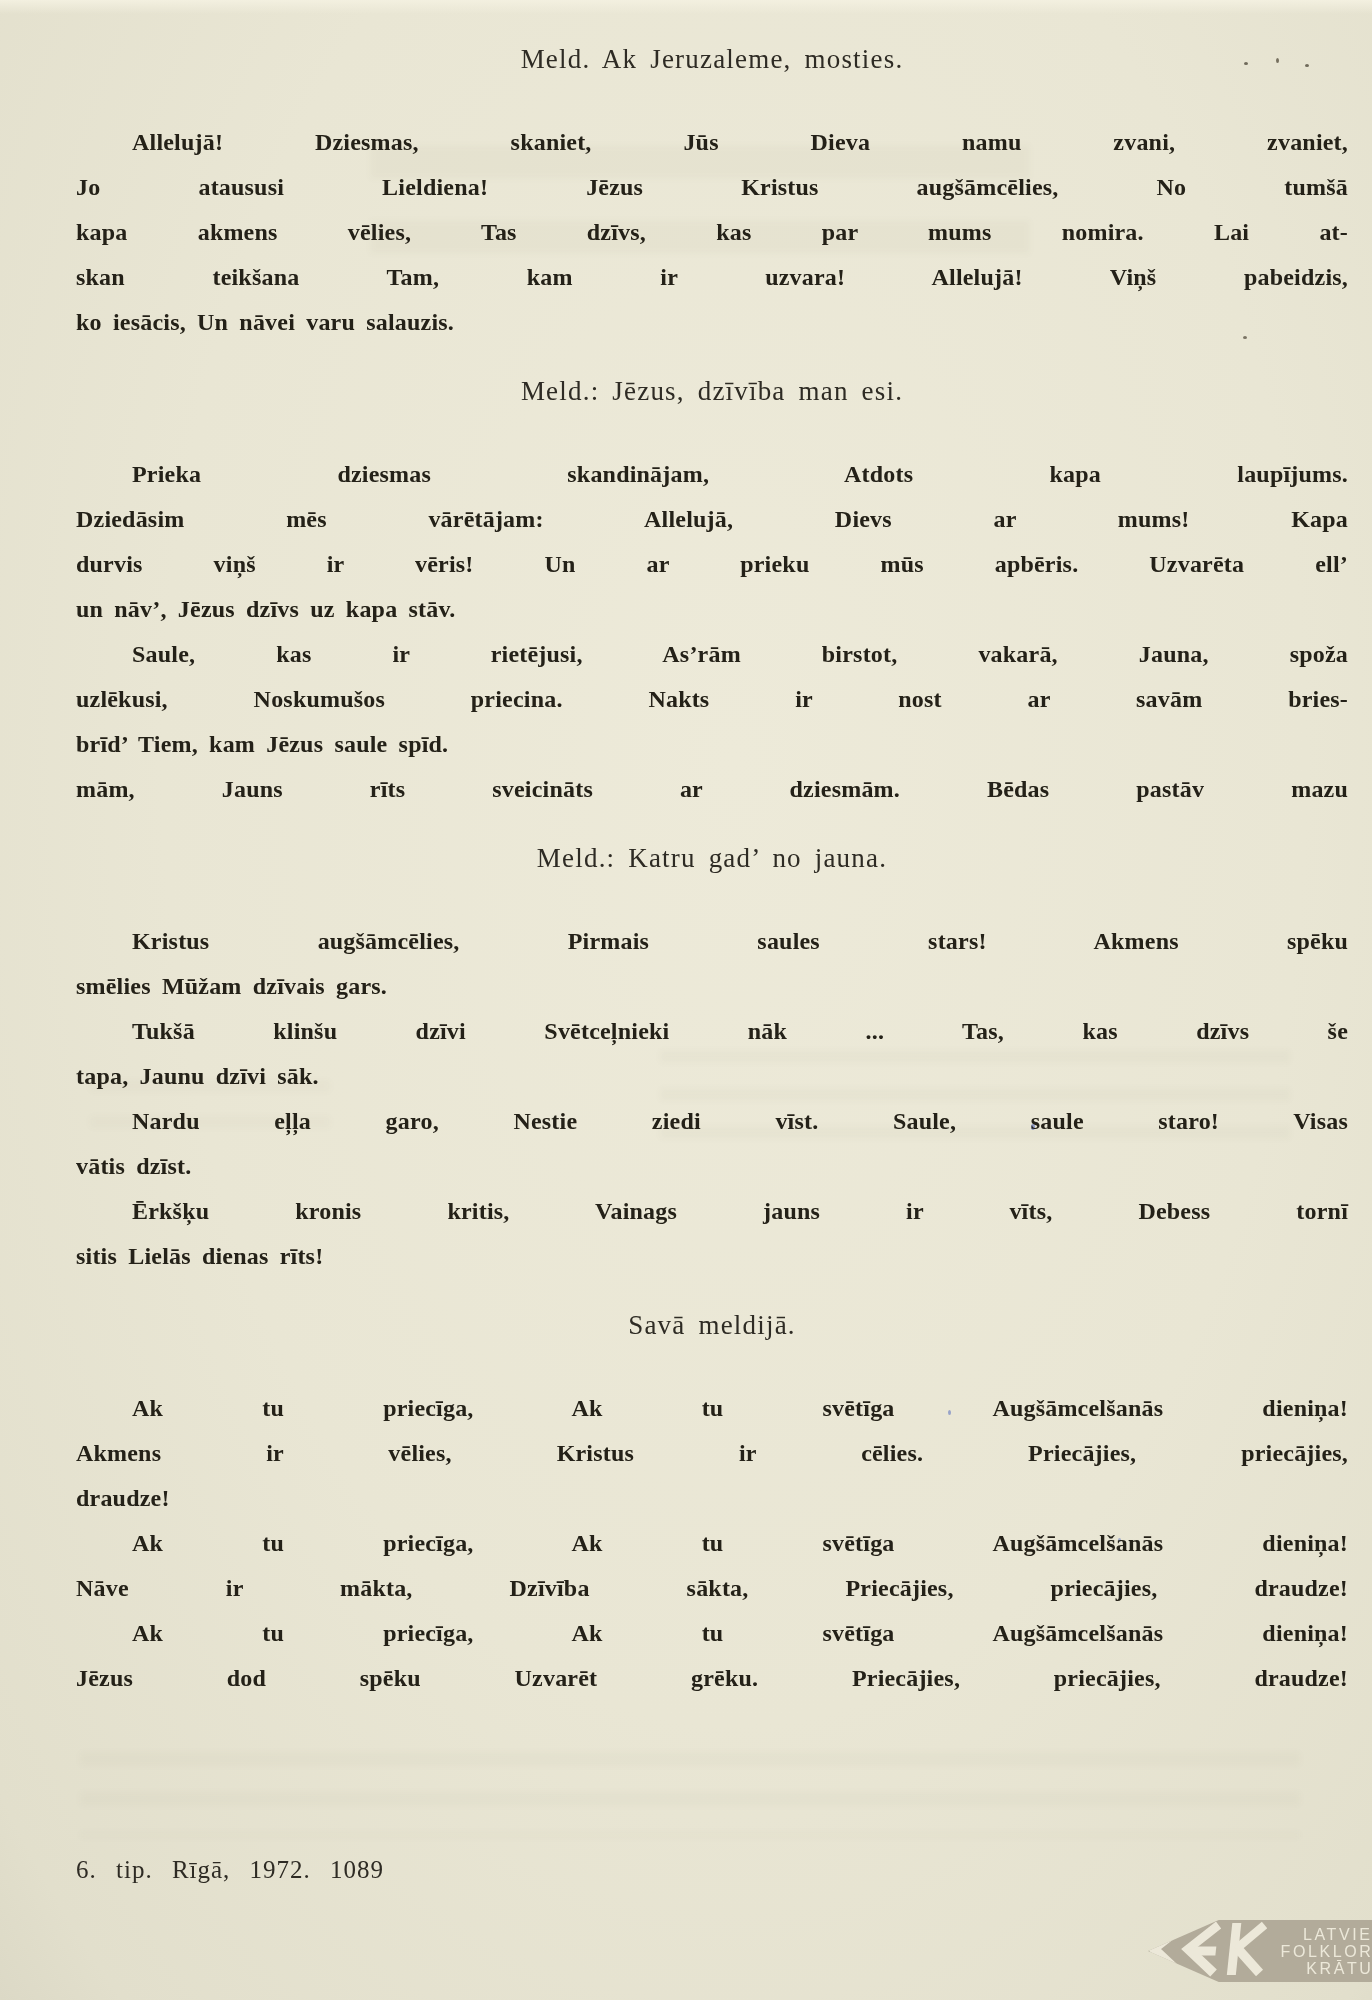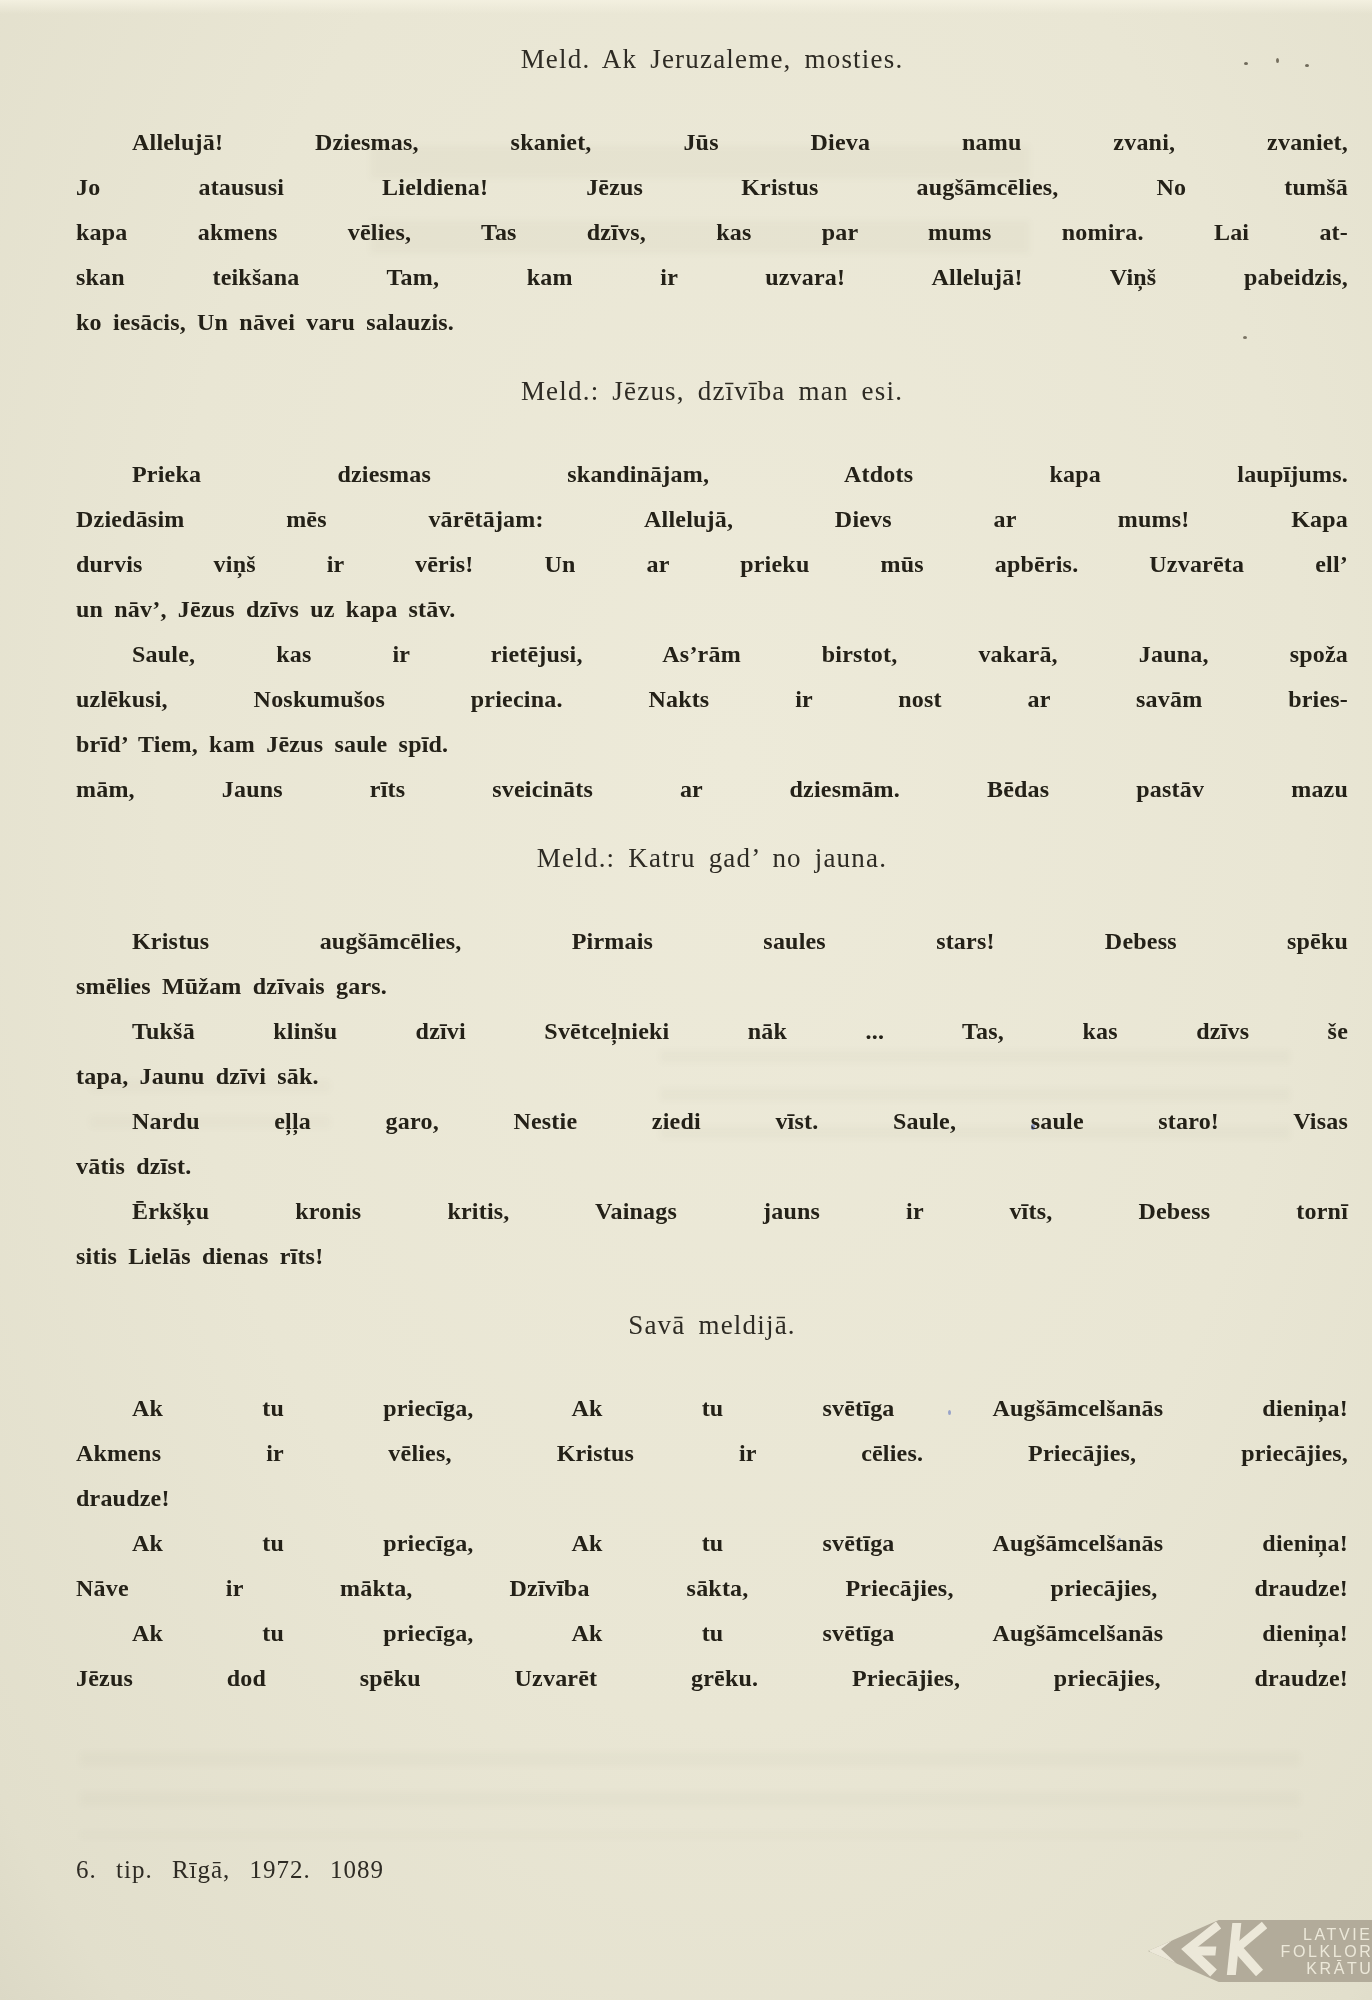--- a/index.html
+++ b/index.html
@@ -123,21 +123,21 @@
         <div class="stanza-paragraph">
           <div class="line first">Saule, kas ir rietējusi, As’rām birstot, vakarā, Jauna, spoža</div>
           <div class="line">uzlēkusi, Noskumušos priecina. Nakts ir nost ar savām bries-</div>
           <div class="line last">brīd’ Tiem, kam Jēzus saule spīd.</div>
           <div class="line">mām, Jauns rīts sveicināts ar dziesmām. Bēdas pastāv mazu</div>
         </div>
       </div>
       <div class="melody-heading">Meld.: Katru gad’ no jauna.</div>
       <div class="stanza">
         <div class="stanza-paragraph">
-          <div class="line first">Kristus augšāmcēlies, Pirmais saules stars! Debess spēku</div>
+          <div class="line first">Kristus augšāmcēlies, Pirmais saules stars! Akmens spēku</div>
           <div class="line last">smēlies Mūžam dzīvais gars.</div>
         </div>
         <div class="stanza-paragraph">
           <div class="line first">Tukšā klinšu dzīvi Svētceļnieki nāk ... Tas, kas dzīvs še</div>
           <div class="line last">tapa, Jaunu dzīvi sāk.</div>
         </div>
         <div class="stanza-paragraph">
           <div class="line first">Nardu eļļa garo, Nestie ziedi vīst. Saule, saule staro! Visas</div>
           <div class="line last">vātis dzīst.</div>
         </div>

